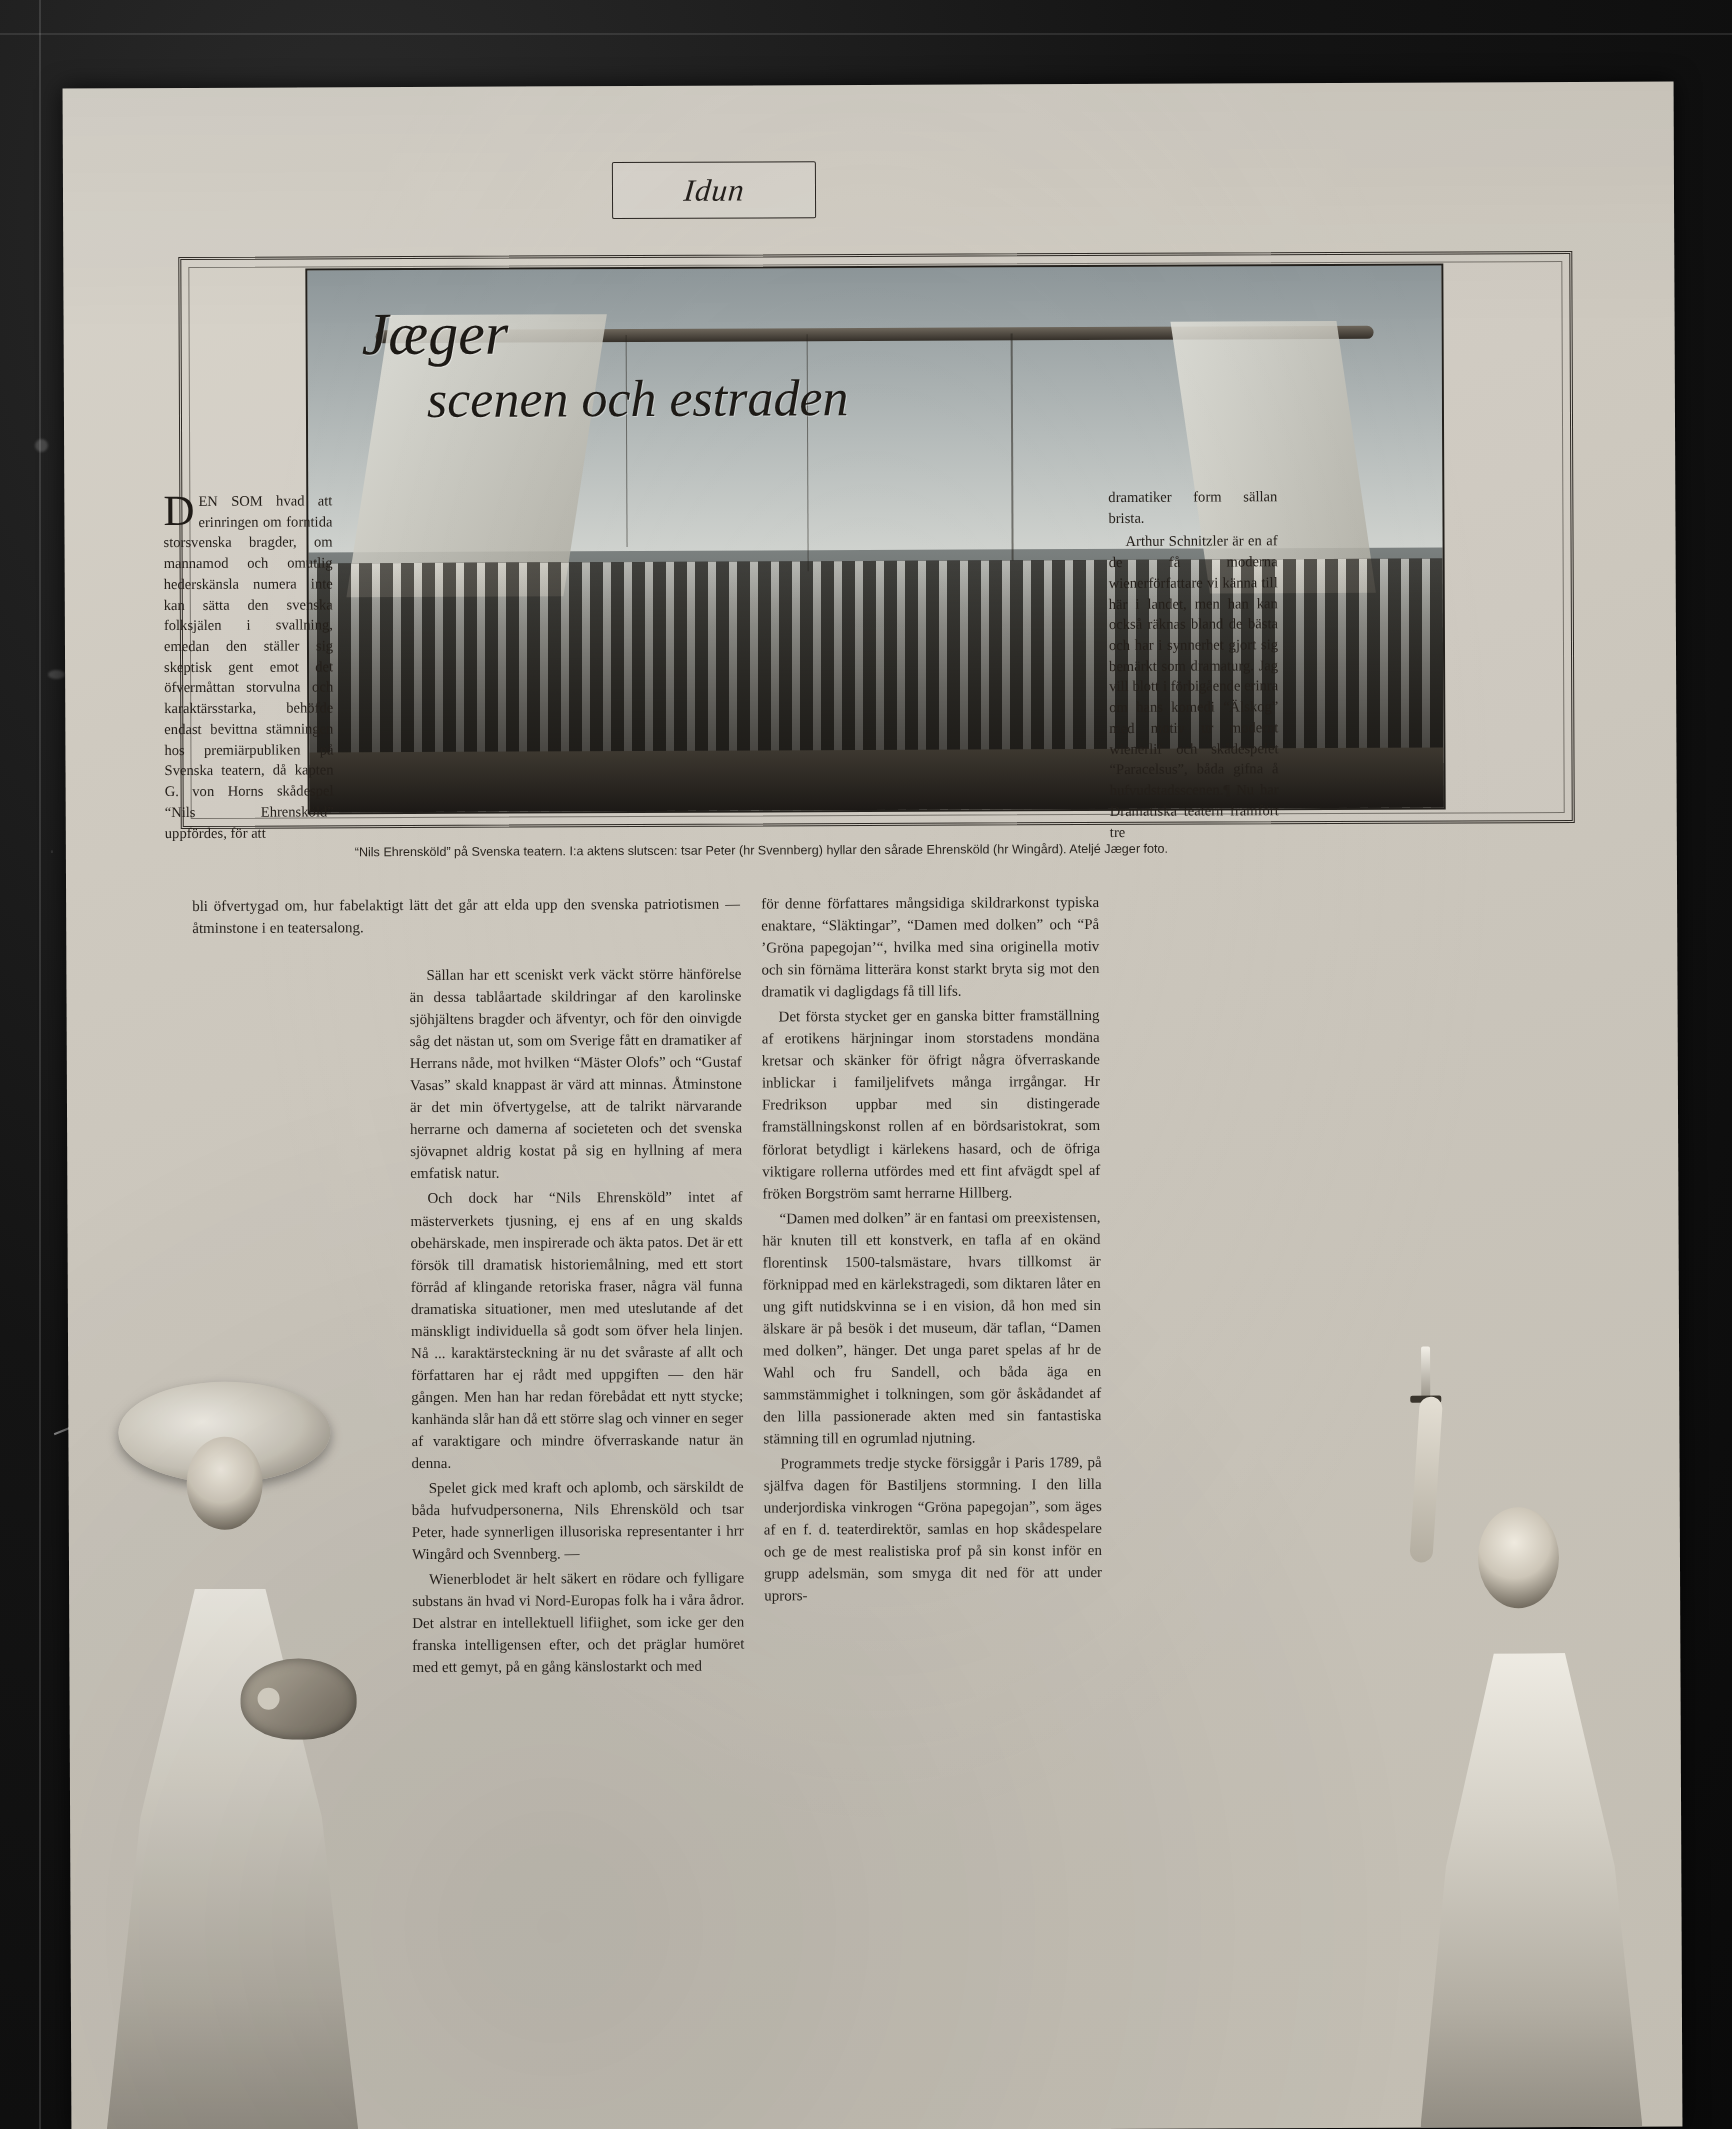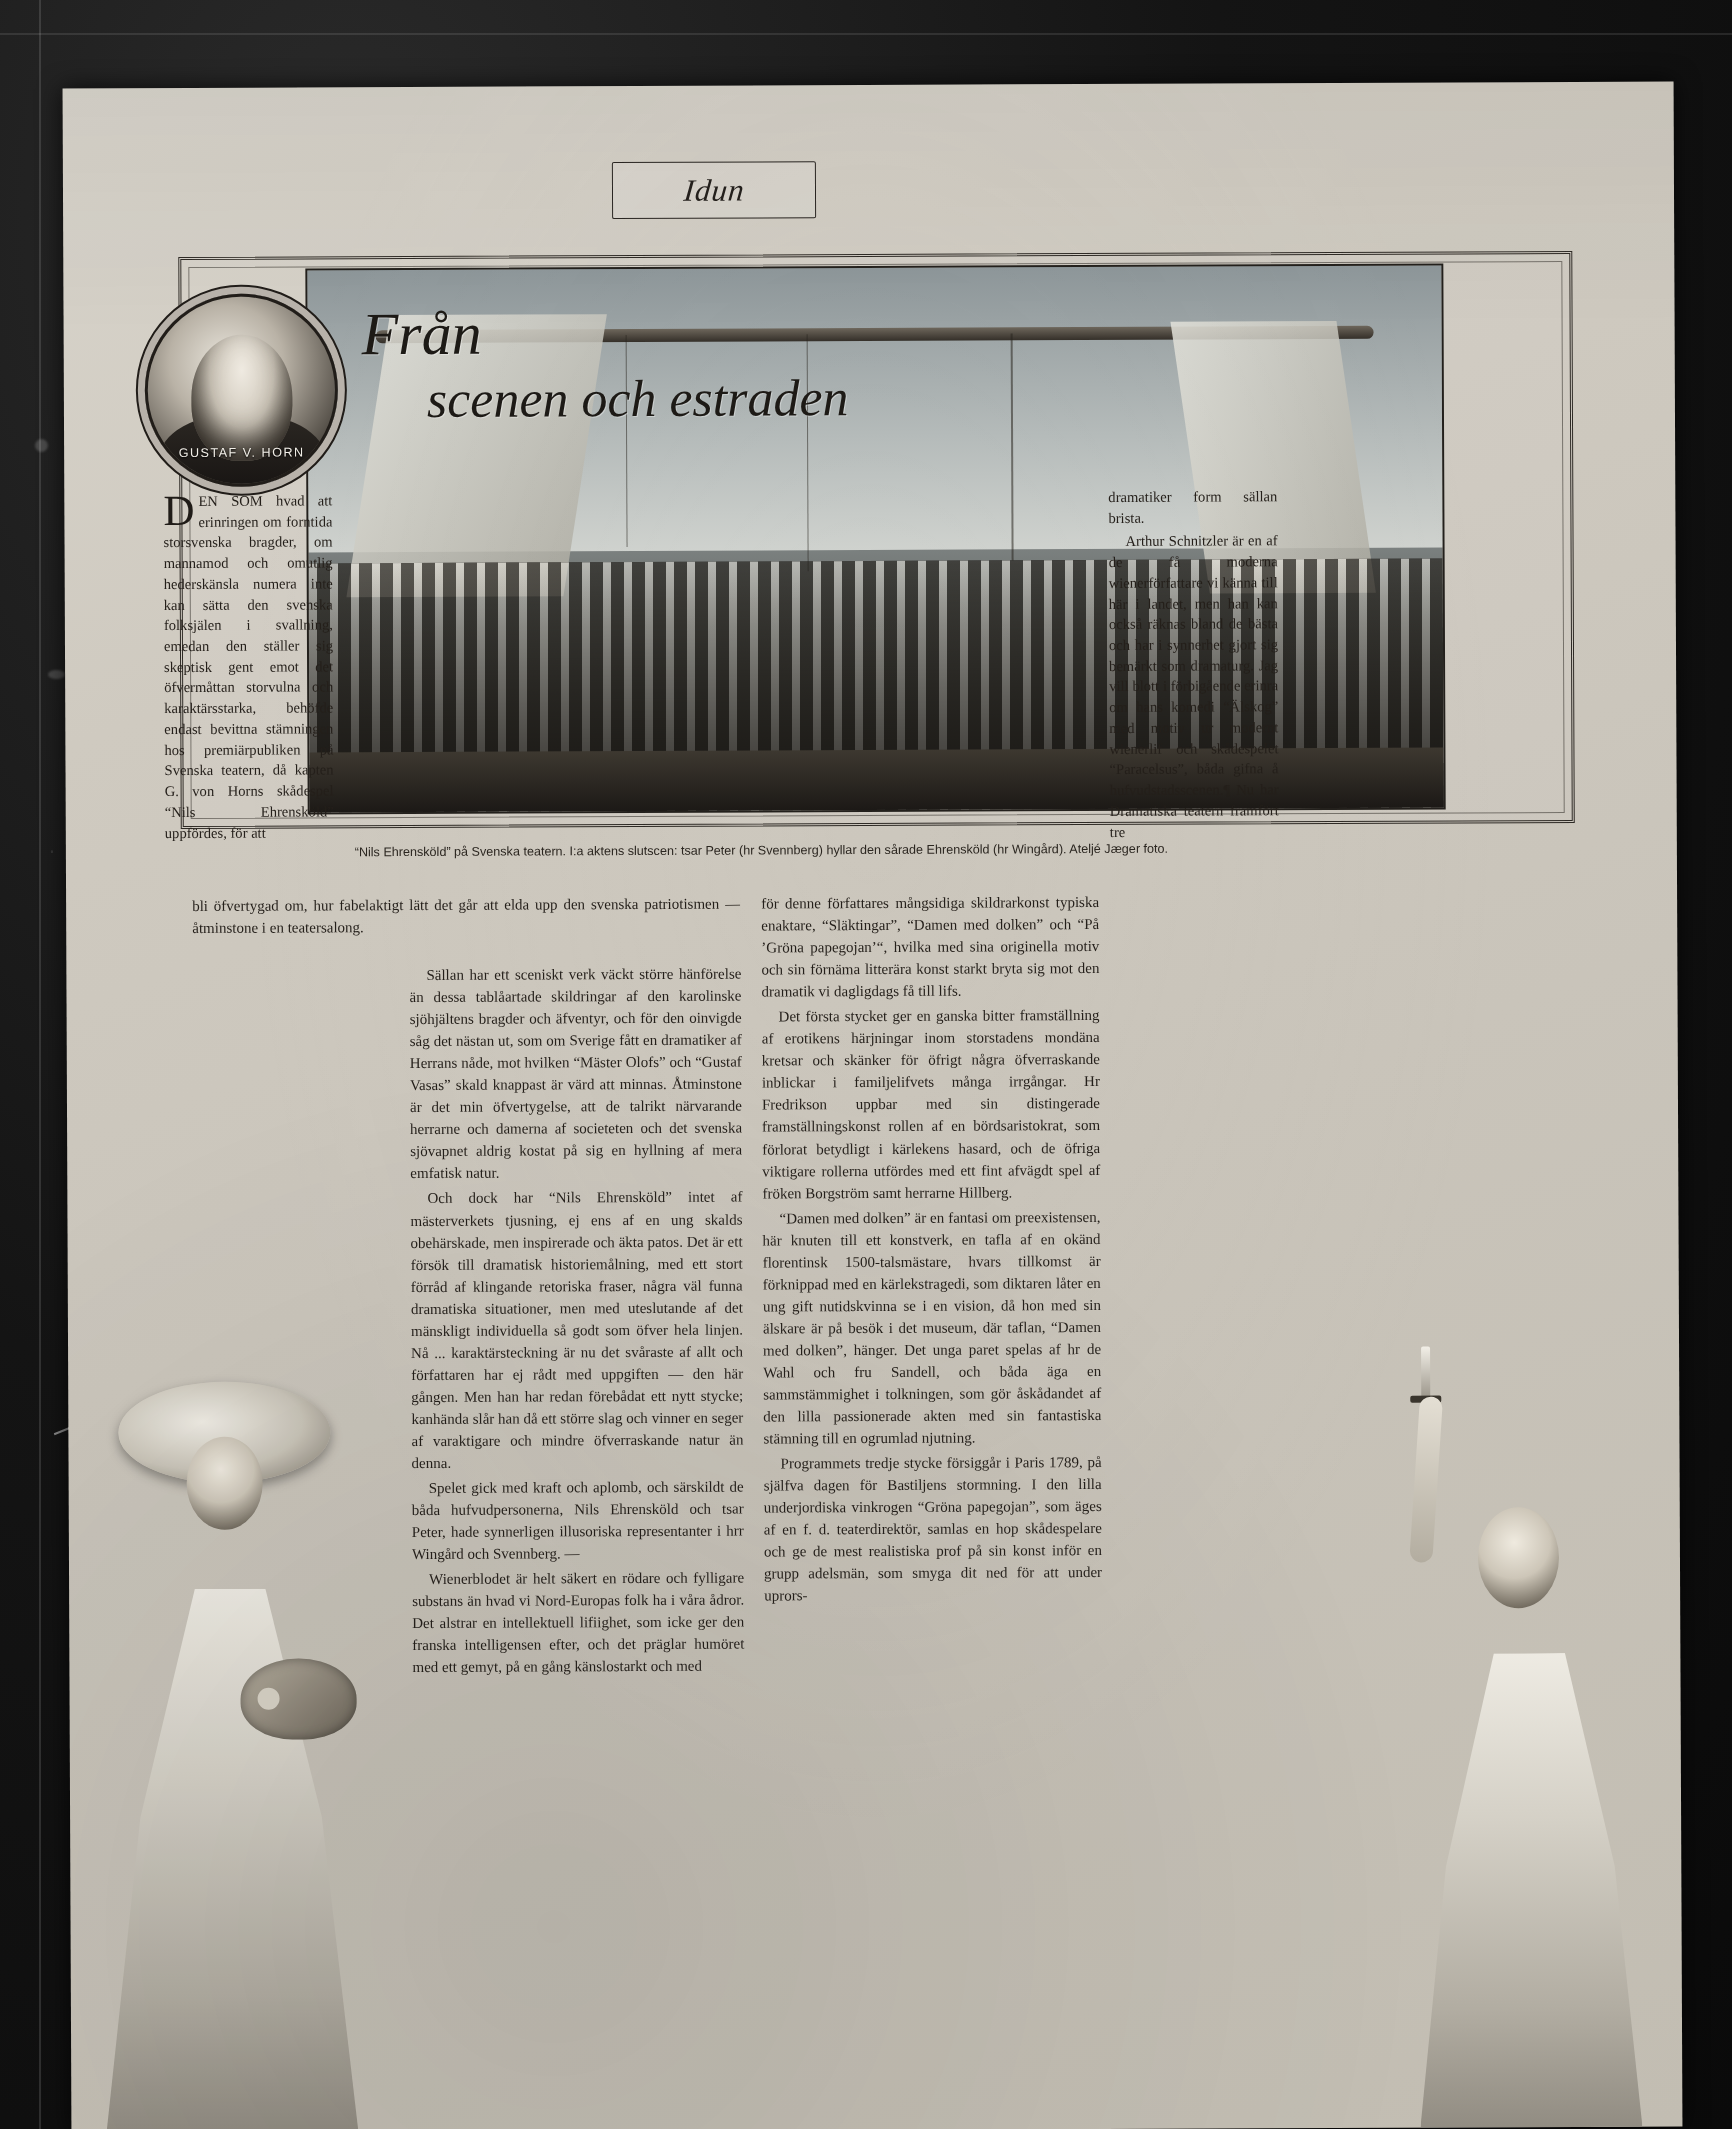--- a/index.html
+++ b/index.html
@@ -387,41 +387,36 @@
 
     <div class="masthead">
       <div class="logobox">
         <span class="logotext">Idun</span>
       </div>
     </div>
 
     <div class="headerband">
       <div class="ornate-frame"></div>
 
-      <div class="portrait left">
-        <div class="shoulders"></div>
-        <div class="face"></div>
-        <div class="namelabel">GUSTAF V. HORN</div>
-      </div>
 
       <div class="stagephoto">
         <div class="sky"></div>
         <div class="mast"></div>
         <div class="sail s1"></div>
         <div class="sail s2"></div>
         <div class="rope" style="left:28%;height:212px;"></div>
         <div class="rope" style="left:44%;height:237px;"></div>
         <div class="rope" style="left:62%;height:227px;"></div>
         <div class="crowd"></div>
         <div class="deck"></div>
       </div>
 
 
       <div style="position:absolute;left:217px;top:66px;z-index:5;font-style:italic;color:#1d1a16;
-                  font-size:60px;line-height:1;text-shadow:1px 1px 0 rgba(255,255,255,.35);">Från</div>
+                  font-size:60px;line-height:1;text-shadow:1px 1px 0 rgba(255,255,255,.35);">Jæger</div>
       <div style="position:absolute;left:282px;top:136px;z-index:5;font-style:italic;color:#1d1a16;
                   font-size:52px;line-height:1;text-shadow:1px 1px 0 rgba(255,255,255,.35);">scenen och estraden</div>
     </div>
 
     <div class="photocaption">“Nils Ehrensköld” på Svenska teatern.  I:a aktens slutscen: tsar Peter (hr Svennberg) hyllar den sårade Ehrensköld (hr Wingård).  Ateljé Jæger foto.</div>
 
     <div class="col col-left-top">
       <p class="noind">
         <span class="dropcap">D</span>
         <span>EN SOM hvad</span>

